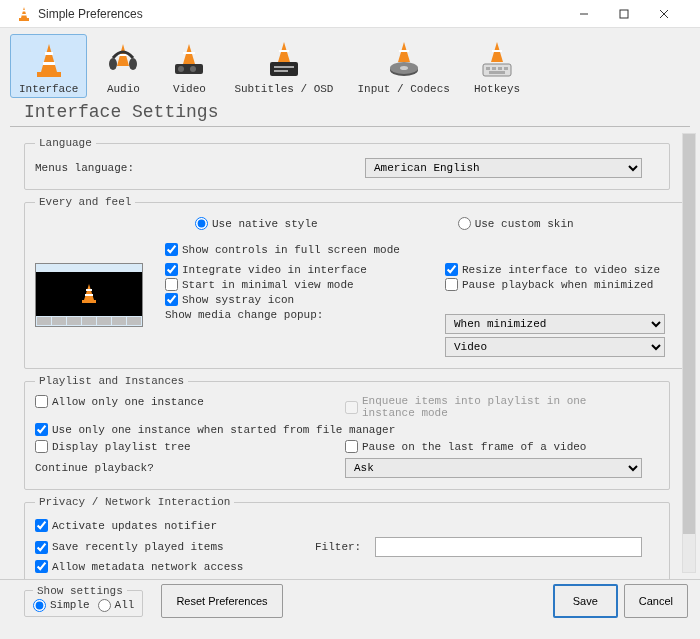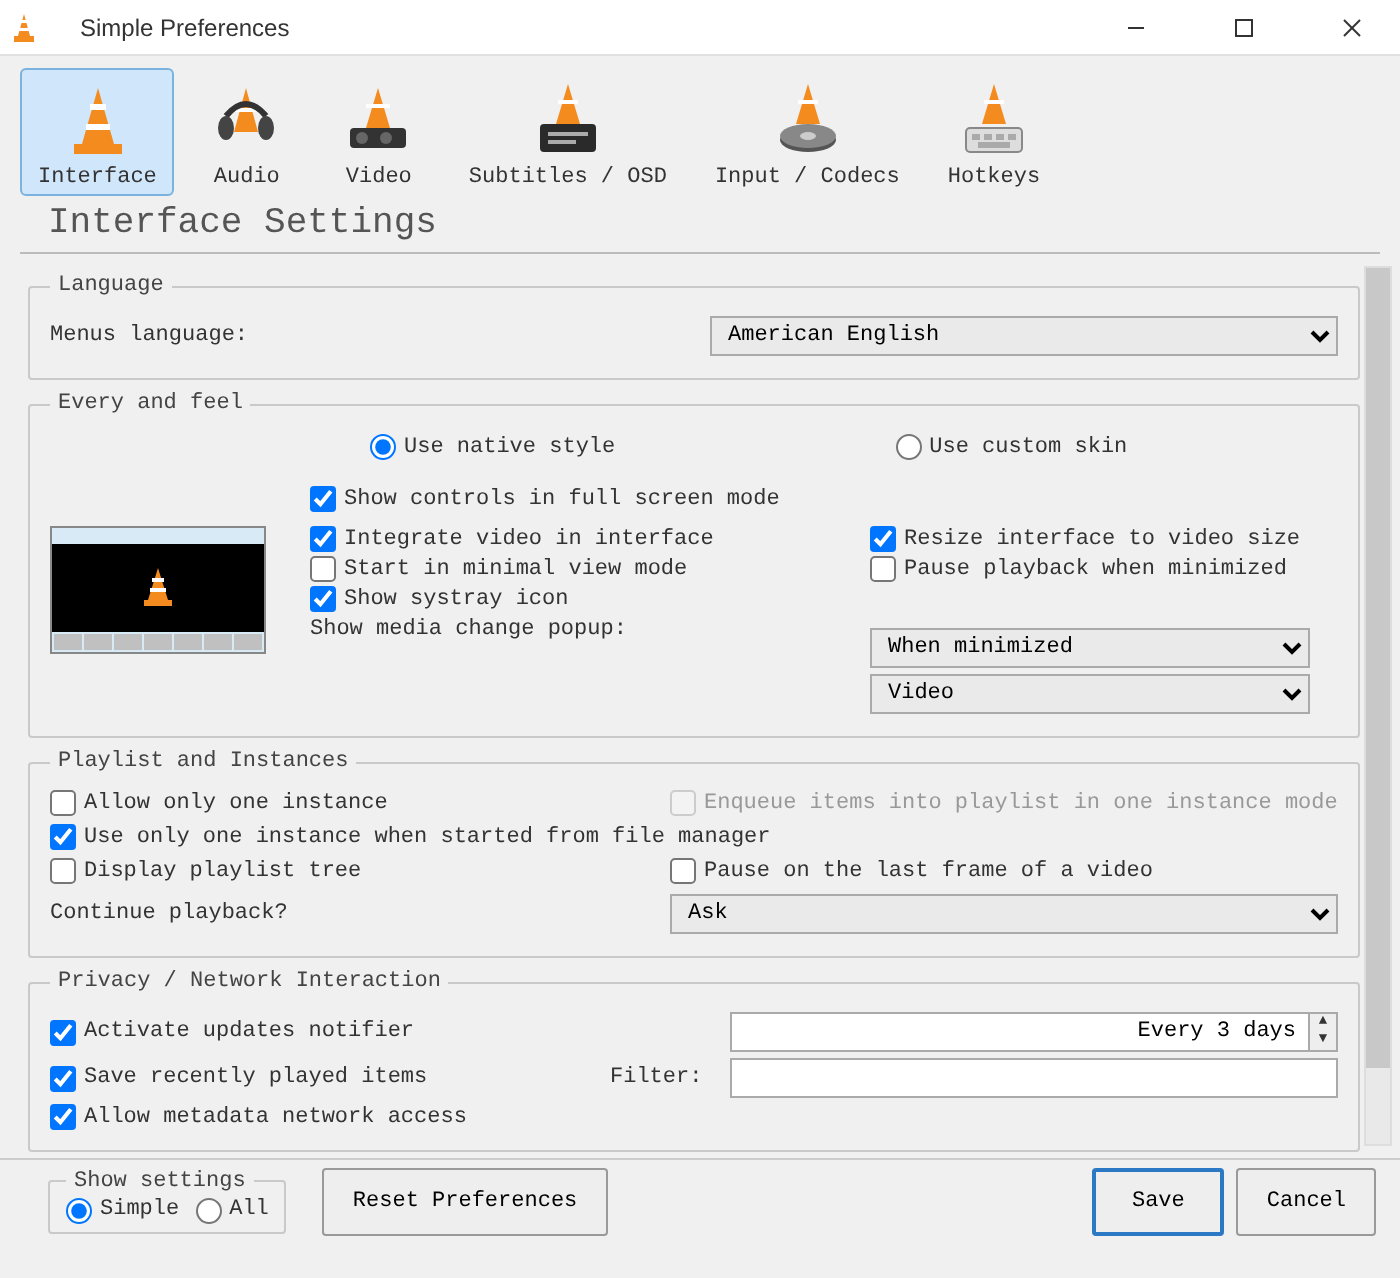--- a/index.html
+++ b/index.html
@@ -1,52 +1,52 @@
 <!DOCTYPE html>
 <html><head>
 <meta charset="utf-8">
 <style>
 * { box-sizing: border-box; margin: 0; padding: 0; }
 body { font-family: "Segoe UI", Tahoma, sans-serif; font-size: 11px; background: #f0f0f0; width: 700px; height: 639px; overflow: hidden; }
-.titlebar { height: 28px; background: #fff; display: flex; align-items: center; padding: 0 4px; border-bottom: 1px solid #e0e0e0; gap: 14px; }
+.titlebar { height: 28px; background: #fff; display: flex; align-items: center; padding: 0 16px; border-bottom: 1px solid #e0e0e0; }
 .titlebar .appicon { width: 16px; height: 16px; margin-right: 6px; }
 .titlebar .title { flex: 1; font-size: 12px; color: #333; }
 .winbtn { width: 40px; height: 28px; display: flex; align-items: center; justify-content: center; color: #333; }
 .tabs { display: flex; gap: 6px; padding: 6px 10px 2px 10px; background: #f0f0f0; }
 .tab { width: 76px; text-align: center; padding: 4px 2px 2px 2px; border: 1px solid transparent; border-radius: 3px; }
 .tab.active { background: #cfe6fb; border: 1px solid #7bb3e0; }
 .tab .icon { height: 42px; display: flex; align-items: center; justify-content: center; }
 .tab .lbl { font-size: 11px; color: #333; margin-top: 2px; font-family: "Courier New", monospace; text-align: center; }
 .tabs-wide .tab { width: auto; min-width: 60px; padding: 4px 8px 2px 8px; }
 .section-title { font-family: "Courier New", monospace; font-size: 18px; color: #555; padding: 2px 14px 4px 14px; border-bottom: 1px solid #bbb; margin: 0 10px; }
 .content { position: relative; padding: 4px 20px 4px 14px; height: 452px; overflow: hidden; }
 .scrollbar { position: absolute; right: 4px; top: 6px; width: 14px; height: 440px; background: #e9e9e9; border: 1px solid #ddd; }
 .scrollbar .thumb { position: absolute; top: 0; left: 0; right: 0; height: 400px; background: #c8c8c8; }
-fieldset { border: 1px solid #c9c9c9; border-radius: 2px; margin: 6px 0; padding: 6px 10px 8px 10px; font-family: "Courier New", monospace; font-size: 11px; color: #333; }
+fieldset { border: 1px solid #c9c9c9; border-radius: 2px; margin: 6px 10px; padding: 6px 27px 8px 10px; font-family: "Courier New", monospace; font-size: 11px; color: #333; }
 legend { padding: 0 4px; color: #444; }
 .row { display: flex; align-items: center; margin: 3px 0; }
 .label { width: 150px; }
 .col-left { width: 310px; }
 .col-right { flex: 1; }
 .twocol { display: flex; }
 select { font-family: "Courier New", monospace; font-size: 11px; height: 20px; background: #eaeaea; border: 1px solid #aaa; padding: 1px 4px; }
 input[type=text] { font-family: "Courier New", monospace; font-size: 11px; height: 20px; border: 1px solid #aaa; padding: 1px 4px; background: #fff; }
 .chk { display: flex; align-items: center; gap: 4px; margin: 2px 0; }
 .chk input { width: 13px; height: 13px; }
 .chk.disabled { color: #999; }
 .radio { display: flex; align-items: center; gap: 4px; }
 .preview { width: 108px; height: 64px; background: #000; border: 1px solid #888; position: relative; margin: 2px 6px 2px 0; display: flex; flex-direction: column; }
 .preview .top { height: 8px; background: #d9eaf7; }
 .preview .mid { flex: 1; display: flex; align-items: center; justify-content: center; }
 .preview .bot { height: 10px; background: #d9eaf7; display:flex; gap:1px; padding:1px; }
 .preview .bot div { flex:1; background:#c0c0c0; }
 .footer { display: flex; align-items: center; padding: 6px 12px; border-top: 1px solid #ccc; height: 42px; background: #f0f0f0; }
 .footer fieldset { margin: 12px; padding: 2px 8px 4px 8px; }
 .footer .spacer { flex: 1; }
-button { font-family: Liberation Mono, monospace; font-size: 11px; height: 34px; padding: 0 14px; background: #eee; border: 1px solid #999; border-radius: 2px; margin-left: 6px; }
+button { font-family: Liberation Sans, sans-serif; font-size: 11px; height: 34px; padding: 0 14px; background: #eee; border: 1px solid #999; border-radius: 2px; margin-left: 6px; }
 button.primary { border: 2px solid #2b78c4; padding: 0 18px; }
 .spin { display: flex; align-items: center; border: 1px solid #aaa; background: #fff; height: 20px; }
 .spin input { border: none; height: 18px; text-align: right; width: 80px; padding-right: 6px; }
 .spin .arrows { width: 14px; display: flex; flex-direction: column; border-left: 1px solid #aaa; }
 .spin .arrows div { height: 9px; font-size: 7px; text-align: center; line-height: 9px; background: #eee; }
 </style>
 </head>
 <body>
 
 <div class="titlebar">
@@ -296,27 +296,20 @@
 
   <fieldset>
     <legend>Privacy / Network Interaction</legend>
     <div class="row">
       <div style="width:340px">
         <label class="chk">
             <input type="checkbox" checked="" style="">
             <span>Activate updates notifier</span>
           </label>
       </div>
-      <div class="spin" style="flex:1">
-        <input type="text" style="flex: 1 1 0%;" value="Every 3 days">
-        <div class="arrows">
-            <div>▲</div>
-            <div>▼</div>
-          </div>
-      </div>
     </div>
     <div class="row">
       <div style="width:280px">
         <label class="chk">
             <input type="checkbox" checked="" style="">
             <span>Save recently played items</span>
           </label>
       </div>
       <span style="width:60px">Filter:</span>
       <input type="text" style="flex: 1 1 0%;" value="">

